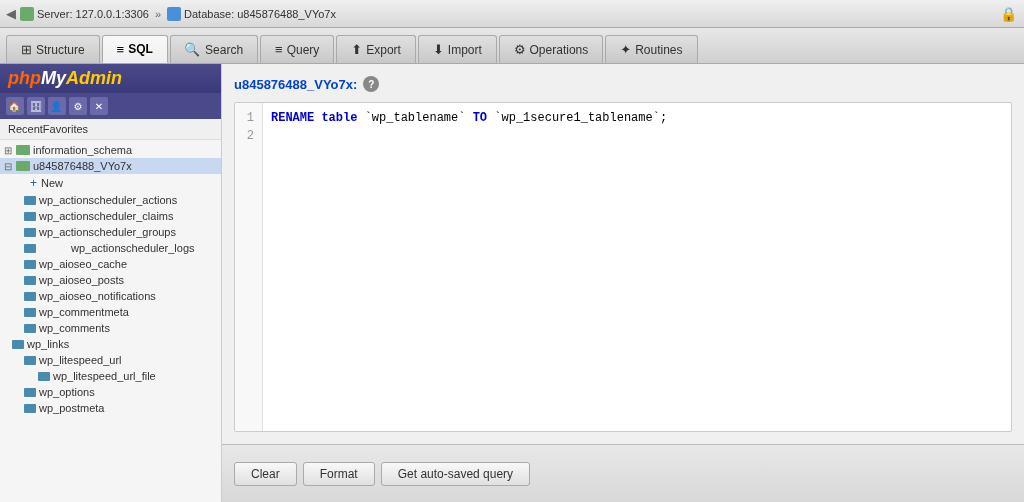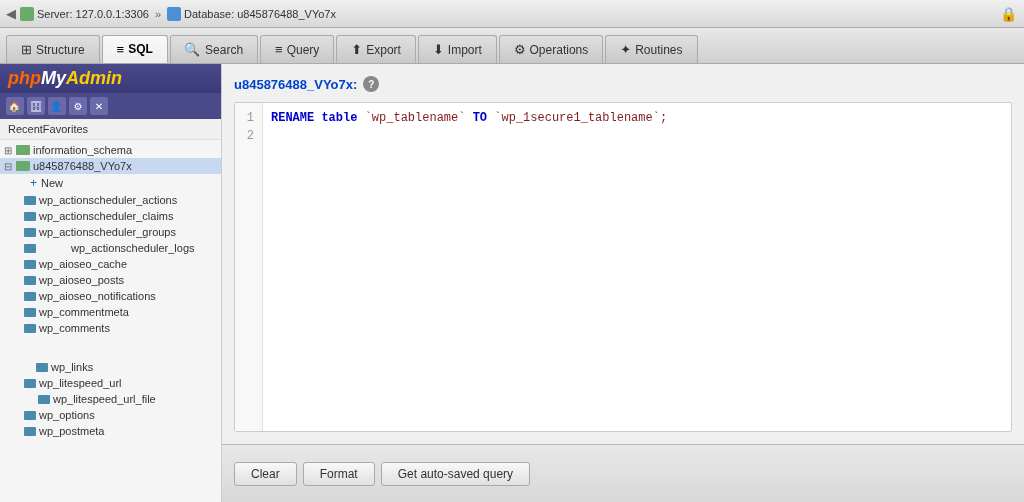--- a/index.html
+++ b/index.html
@@ -197,21 +197,21 @@
     .line-numbers div { padding-right: 4px; }
     .code-area {
       flex: 1;
       padding: 6px 8px;
       outline: none;
       line-height: 18px;
       color: #333;
     }
     .code-line { display: flex; line-height: 18px; }
     .kw { color: #0000cc; font-weight: bold; }
-    .bt { color: #7f1d1d; }
+    .bt { color: #000000; }
 
     
     .bottom-bar {
       background: linear-gradient(to bottom, #e8e8e8, #d8d8d8);
       border-top: 1px solid #bbb;
       padding: 8px 12px;
       display: flex;
       align-items: center;
       gap: 6px;
       height: 58px;
@@ -356,21 +356,21 @@
         <span>wp_aioseo_notifications</span>
       </div>
       <div class="tree-item" style="padding-left:24px;">
         <span class="tree-table-icon"></span>
         <span>wp_commentmeta</span>
       </div>
       <div class="tree-item" style="padding-left:24px;">
         <span class="tree-table-icon"></span>
         <span>wp_comments</span>
       </div>
-      <div class="tree-item" style="padding-left:36px;margin-top:23px;">
+      <div class="tree-item" style="padding-left:12px;">
         <span class="tree-table-icon"></span>
         <span>wp_links</span>
       </div>
       <div class="tree-item" style="padding-left:24px;">
         <span class="tree-table-icon"></span>
         <span>wp_litespeed_url</span>
       </div>
       <div class="tree-item" style="padding-left:38px;">
         <span class="tree-table-icon"></span>
         <span>wp_litespeed_url_file</span>

